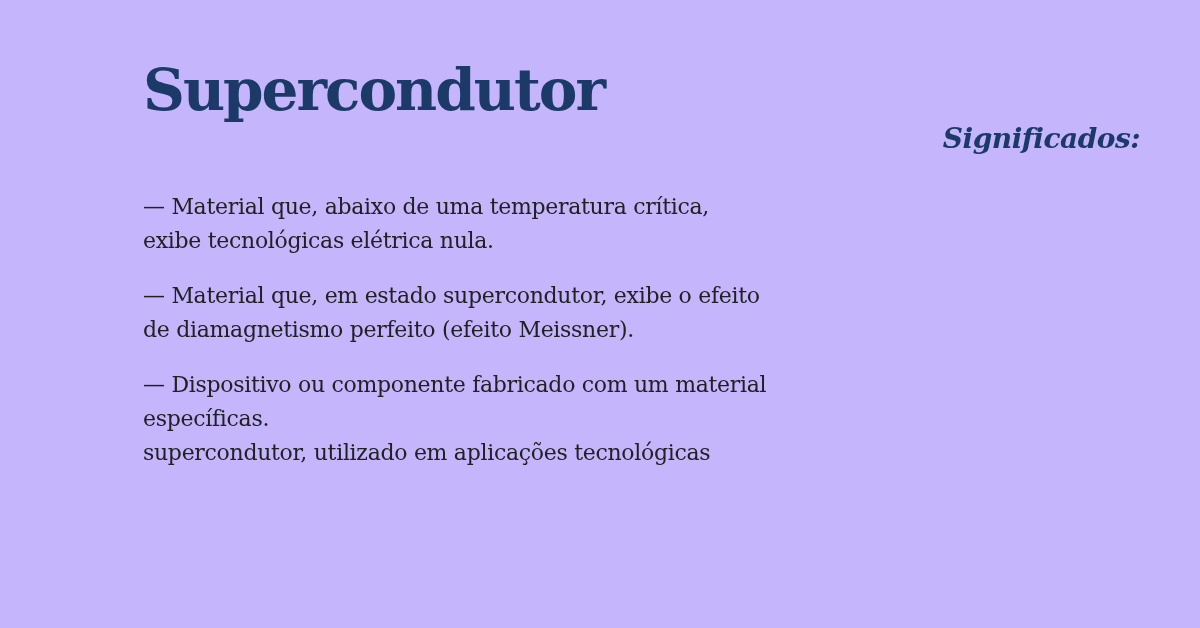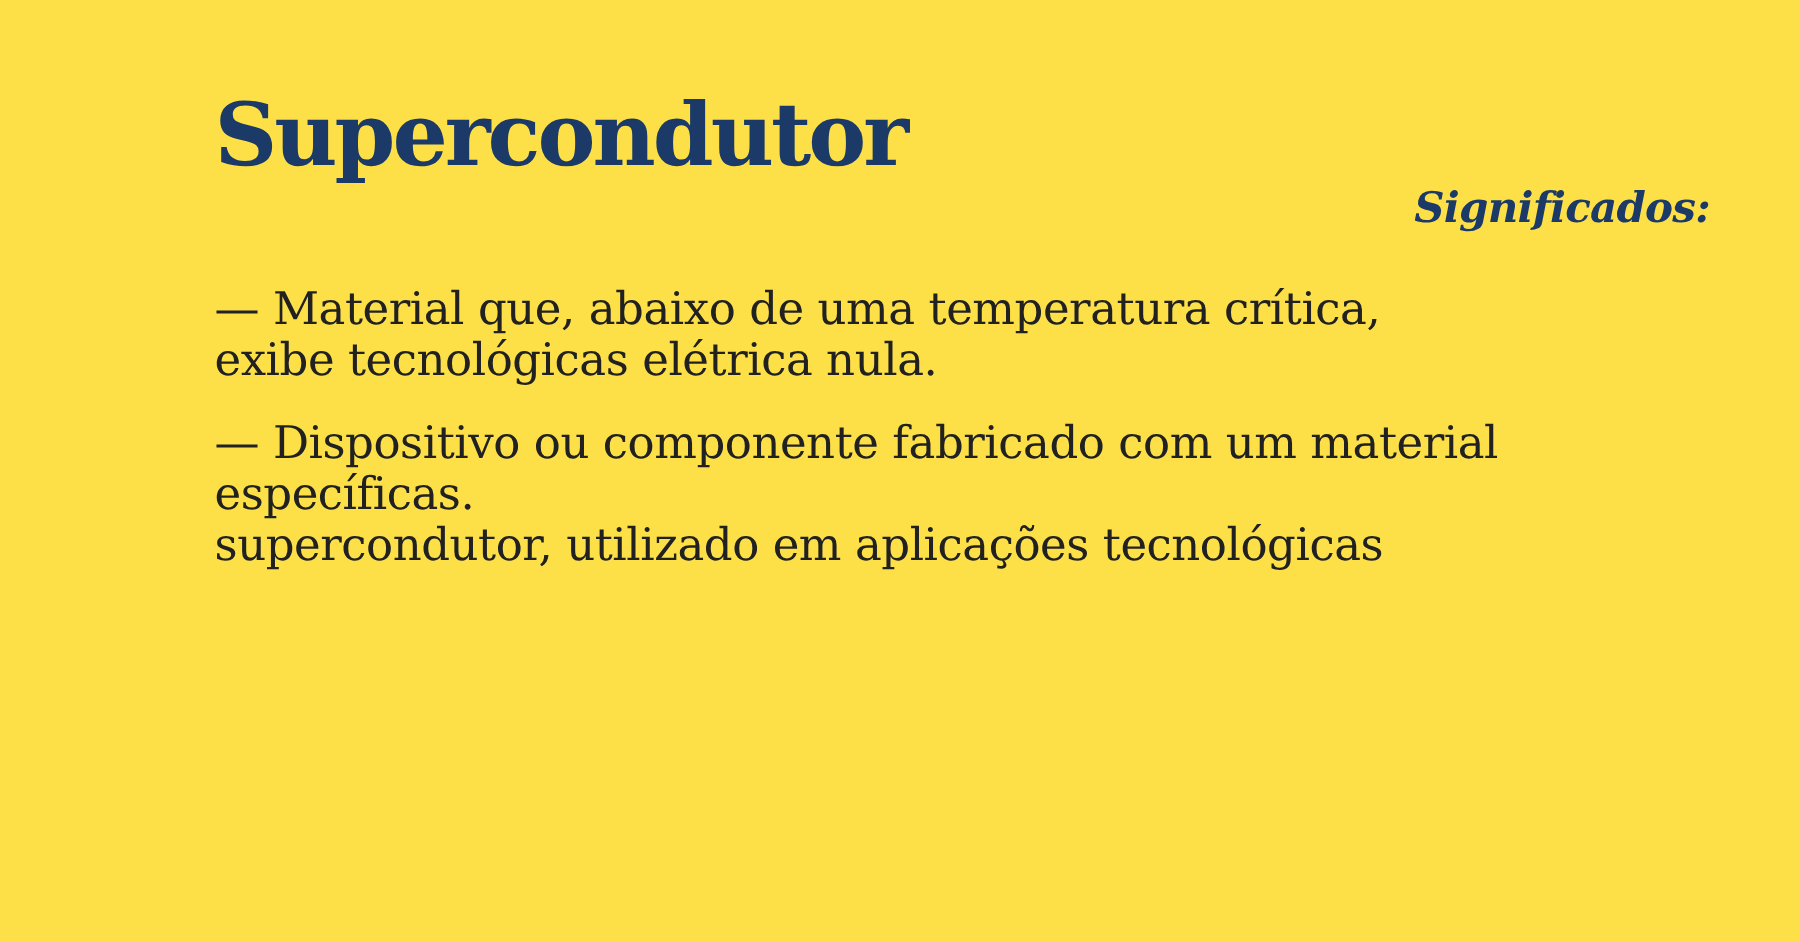--- a/index.html
+++ b/index.html
@@ -11,21 +11,21 @@
     width: 1200px;
     height: 628px;
     overflow: hidden;
     font-family: "DejaVu Serif", "Liberation Serif", serif;
   }
   .card {
     box-sizing: border-box;
     width: 1200px;
     height: 628px;
     padding: 58px 60px 11px 143px;
-    background: #fde047;
+    background: #c4b5fd;
   }
   .title {
     margin: 0;
     font-size: 58px;
     line-height: 64px;
     font-weight: 700;
     letter-spacing: -2px;
     color: #1c3a68;
   }
   .subtitle {
@@ -36,21 +36,21 @@
     font-style: italic;
     letter-spacing: -0.5px;
     color: #1c3a68;
     text-align: right;
   }
   .definitions {
     margin-top: 34px;
   }
   .definition {
     margin: 0 0 21px 0;
-    font-size: 30px;
+    font-size: 22px;
     line-height: 34px;
     color: #212121;
     letter-spacing: -0.3px;
   }
   .definition:last-child {
     margin-bottom: 16px;
   }
   .def-line {
     display: block;
     white-space: nowrap;
@@ -73,20 +73,24 @@
 
   <div class="subtitle">Significados:</div>
 
   <section class="definitions">
 
     <p class="definition">
       <span class="def-line">— Material que, abaixo de uma temperatura crítica,</span>
       <span class="def-line">exibe tecnológicas elétrica nula.</span>
     </p>
 
+    <p class="definition">
+      <span class="def-line">— Material que, em estado supercondutor, exibe o efeito</span>
+      <span class="def-line">de diamagnetismo perfeito (efeito Meissner).</span>
+    </p>
 
     <p class="definition">
       <span class="def-line">— Dispositivo ou componente fabricado com um material</span>
       <span class="def-line">específicas.</span>
       <span class="def-line">supercondutor, utilizado em aplicações tecnológicas</span>
     </p>
 
   </section>
 
 

